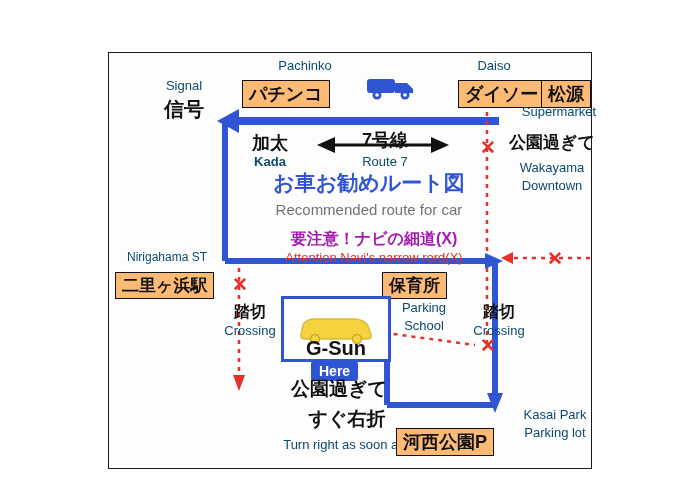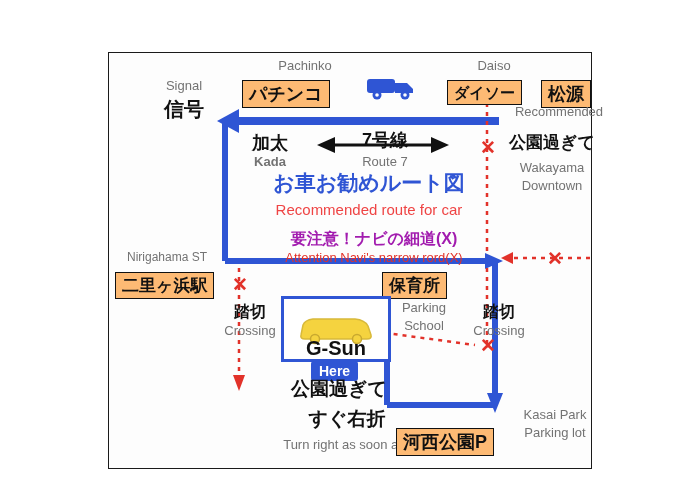--- a/index.html
+++ b/index.html
@@ -34,39 +34,39 @@
     background: #fdba74;
     color: #111;
     font-weight: bold;
     text-align: center;
     line-height: 1;
     padding: 4px 6px;
     box-sizing: border-box;
     white-space: nowrap;
   }
   .en {
-    color: #737373;
+    color: #0c4a6e;
     font-size: 13px;
     text-align: center;
   }
   .jp-plain {
     color: #111;
     font-weight: bold;
     text-align: center;
   }
   .blue-txt {
     color: #2f55d4;
     font-weight: bold;
   }
   .red-txt {
     color: #a21caf;
     font-weight: bold;
   }
   .blue-en {
-    color: #ef4444;
+    color: #737373;
   }
   .red-en {
     color: #e2322a;
   }
   .xmark {
     position: absolute;
     color: #e2322a;
     font-weight: bold;
     font-size: 19px;
     line-height: 1;
@@ -151,23 +151,23 @@
       <circle cx="40" cy="22" r="4.5" fill="#2f55d4"></circle>
       <circle cx="12" cy="22" r="1.8" fill="#ffffff"></circle>
       <circle cx="40" cy="22" r="1.8" fill="#ffffff"></circle>
     </svg>
   </div>
 
   <div class="lbl en" style="left:136px;top:6px;width:120px;">Pachinko</div>
   <div class="jp-box" style="left:133px;top:27px;font-size:18px;">パチンコ</div>
 
   <div class="lbl en" style="left:340px;top:6px;width:90px;">Daiso</div>
-  <div class="jp-box" style="left:338px;top:27px;font-size:15px;">ダイソー</div>
+  <div class="jp-box" style="left:349px;top:27px;font-size:18px;">ダイソー</div>
   <div class="jp-box" style="left:432px;top:27px;font-size:18px;">松源</div>
-  <div class="lbl en" style="left:390px;top:52px;width:120px;">Recommended</div>
+  <div class="lbl en" style="left:390px;top:52px;width:120px;">Supermarket</div>
 
   <div class="lbl en" style="left:35px;top:26px;width:80px;">Signal</div>
   <div class="lbl jp-plain" style="left:38px;top:45px;width:74px;font-size:20px;">信号</div>
 
   <div class="lbl jp-plain" style="left:131px;top:80px;width:60px;font-size:18px;">加太</div>
   <div class="lbl en" style="left:131px;top:102px;width:60px;font-weight:bold;">Kada</div>
 
   <div class="lbl jp-plain" style="left:236px;top:77px;width:80px;font-size:18px;">7号線</div>
   <div class="lbl en" style="left:236px;top:102px;width:80px;">Route 7</div>
 

